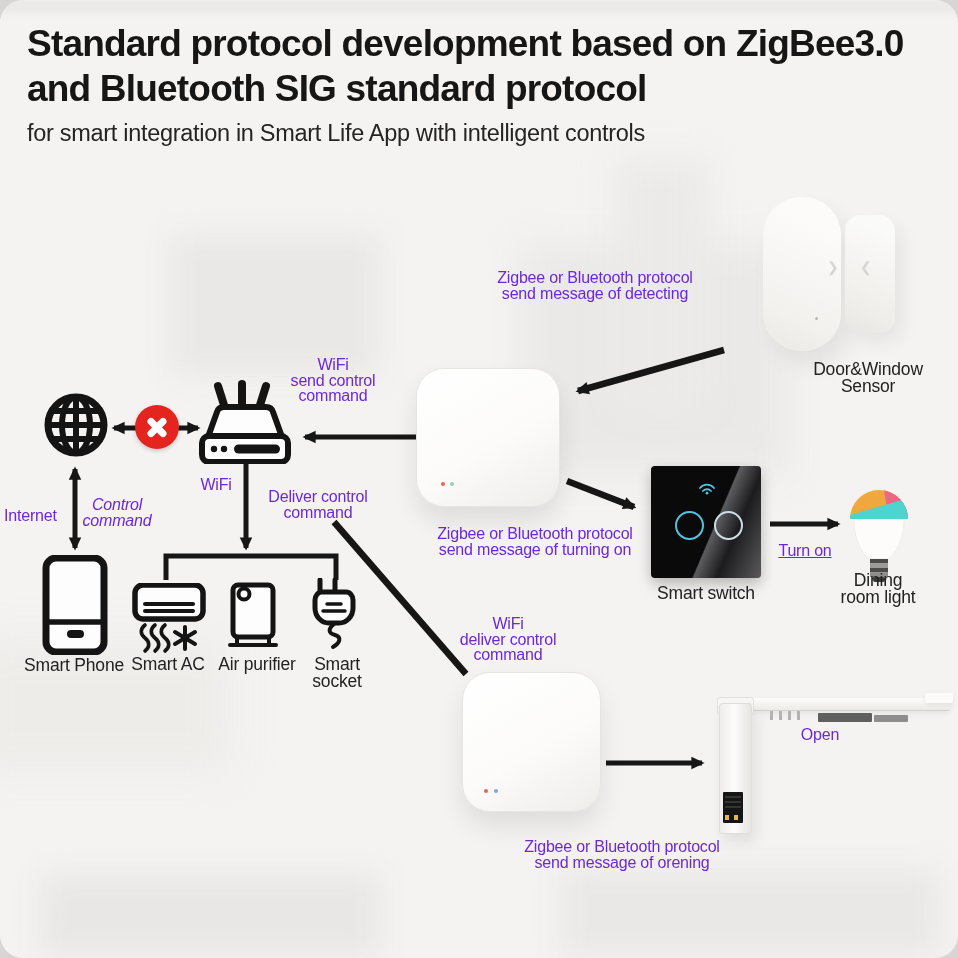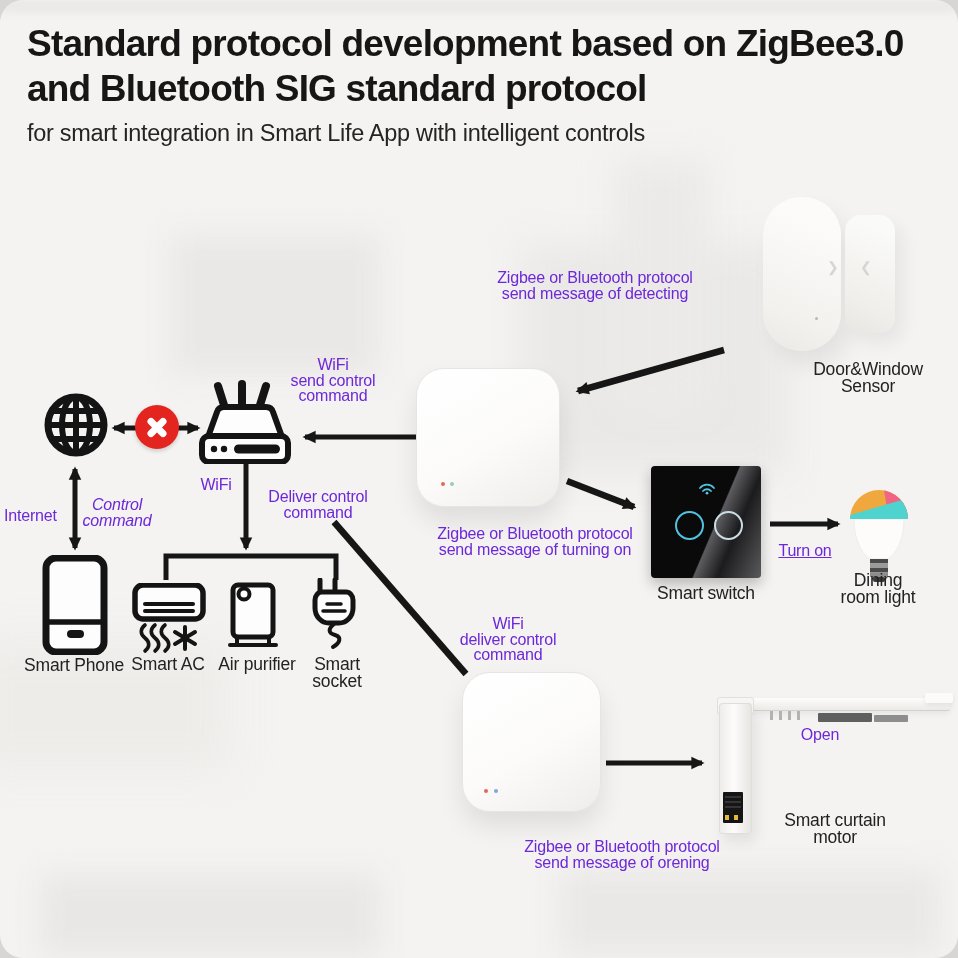--- a/index.html
+++ b/index.html
@@ -243,15 +243,14 @@
 
   <span class="lbl dev" style="left:74px;top:657px;">Smart Phone</span>
   <span class="lbl dev" style="left:168px;top:656px;">Smart AC</span>
   <span class="lbl dev" style="left:257px;top:656px;">Air purifier</span>
   <span class="lbl dev" style="left:337px;top:656px;">Smart
 socket</span>
   <span class="lbl dev" style="left:868px;top:361px;text-align:center;">Door&amp;Window Sensor</span>
   <span class="lbl dev" style="left:706px;top:585px;">Smart switch</span>
   <span class="lbl dev" style="left:878px;top:572px;">Dining
 room light</span>
-  <span class="lbl dev" style="left:835px;top:812px;">Smart curtain motor</span>
 
 </div>
 
 </body></html>

